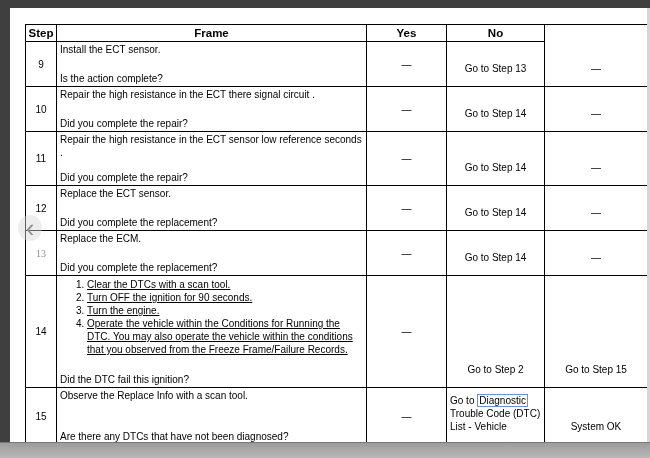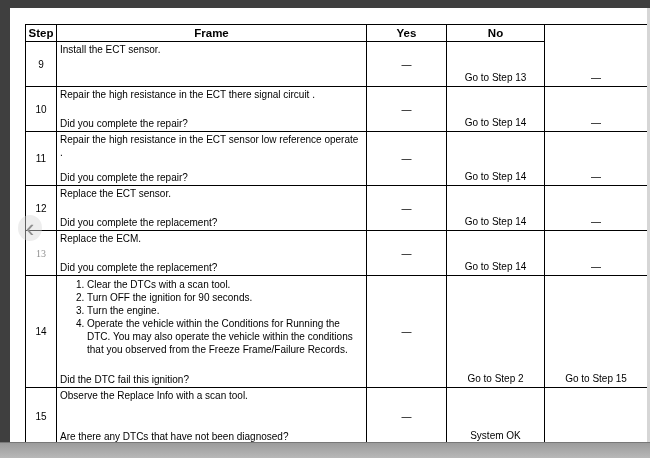--- a/index.html
+++ b/index.html
@@ -39,36 +39,36 @@
     overflow: hidden;
     display: flex;
     flex-direction: column;
   }
   .hcell {
     align-items: center; justify-content: center;
     font-weight: bold; font-size: 11.5px;
   }
   .cell-step   { align-items: center; justify-content: center; }
   .cell-values { align-items: center; justify-content: center; }
-  .cell-yes, .cell-no { align-items: center; justify-content: flex-end; text-align: left; padding-bottom: 2px; }
+  .cell-yes, .cell-no { align-items: center; justify-content: flex-end; text-align: left; padding-bottom: 11px; }
   .cell-action .question { margin-top: auto; }
   .step-dim { color: #8f8f8f; font-family: Liberation Serif, serif; }
 
   
   .h-head { height: 17px; }
   .h-r9   { height: 45px; }
   .h-r10  { height: 45px; }
   .h-r11  { height: 54px; }
   .h-r12  { height: 45px; }
   .h-r13  { height: 45px; }
   .h-r14  { height: 112px; }
   .h-r15  { height: 57px; }
 
   ol.action-list { margin: 1px 0 0 0; padding-left: 27px; }
-  ol.action-list li { margin: 0; padding: 0; }
+  ol.action-list li { margin: 0; padding: 0; text-decoration: underline; }
 
   .hl {
     border: 1px solid #6f8fde;
     padding: 0 1px;
   }
 
   .prev-chevron {
     position: absolute; left: 18px; top: 215px;
     width: 24px; height: 26px;
     display: flex; align-items: center; justify-content: center;
@@ -95,41 +95,42 @@
     <div class="cell hcell">Step</div>
     <div class="cell hcell">Frame</div>
     <div class="cell hcell">Yes</div>
     <div class="cell hcell">No</div>
   </div>
 
   <div class="trow h-r9">
     <div class="cell cell-step">9</div>
     <div class="cell cell-action">
       <span>Install the ECT sensor.</span>
+      <span class="question">Is the action complete?</span>
     </div>
     <div class="cell cell-values">—</div>
     <div class="cell cell-yes">Go to Step 13</div>
     <div class="cell cell-no">—</div>
   </div>
 
   <div class="trow h-r10">
     <div class="cell cell-step">10</div>
     <div class="cell cell-action">
       <span>Repair the high resistance in the ECT there signal circuit .</span>
       <span class="question">Did you complete the repair?</span>
     </div>
     <div class="cell cell-values">—</div>
     <div class="cell cell-yes">Go to Step 14</div>
     <div class="cell cell-no">—</div>
   </div>
 
   <div class="trow h-r11">
     <div class="cell cell-step">11</div>
     <div class="cell cell-action">
-      <span>Repair the high resistance in the ECT sensor low reference operate .</span>
+      <span>Repair the high resistance in the ECT sensor low reference seconds .</span>
       <span class="question">Did you complete the repair?</span>
     </div>
     <div class="cell cell-values">—</div>
     <div class="cell cell-yes">Go to Step 14</div>
     <div class="cell cell-no">—</div>
   </div>
 
   <div class="trow h-r12">
     <div class="cell cell-step">12</div>
     <div class="cell cell-action">
@@ -168,18 +169,21 @@
     <div class="cell cell-no">Go to Step 15</div>
   </div>
 
   <div class="trow h-r15">
     <div class="cell cell-step">15</div>
     <div class="cell cell-action">
       <span>Observe the Replace Info with a scan tool.</span>
       <span class="question">Are there any DTCs that have not been diagnosed?</span>
     </div>
     <div class="cell cell-values">—</div>
+    <div class="cell cell-yes">
+      <span><span>Go to </span><span class="hl">Diagnostic</span><span> Trouble Code (DTC) List - Vehicle</span></span>
+    </div>
     <div class="cell cell-no">System OK</div>
   </div>
 
 </div>
 
 <div class="prev-chevron">‹</div>
 
 </body></html>

